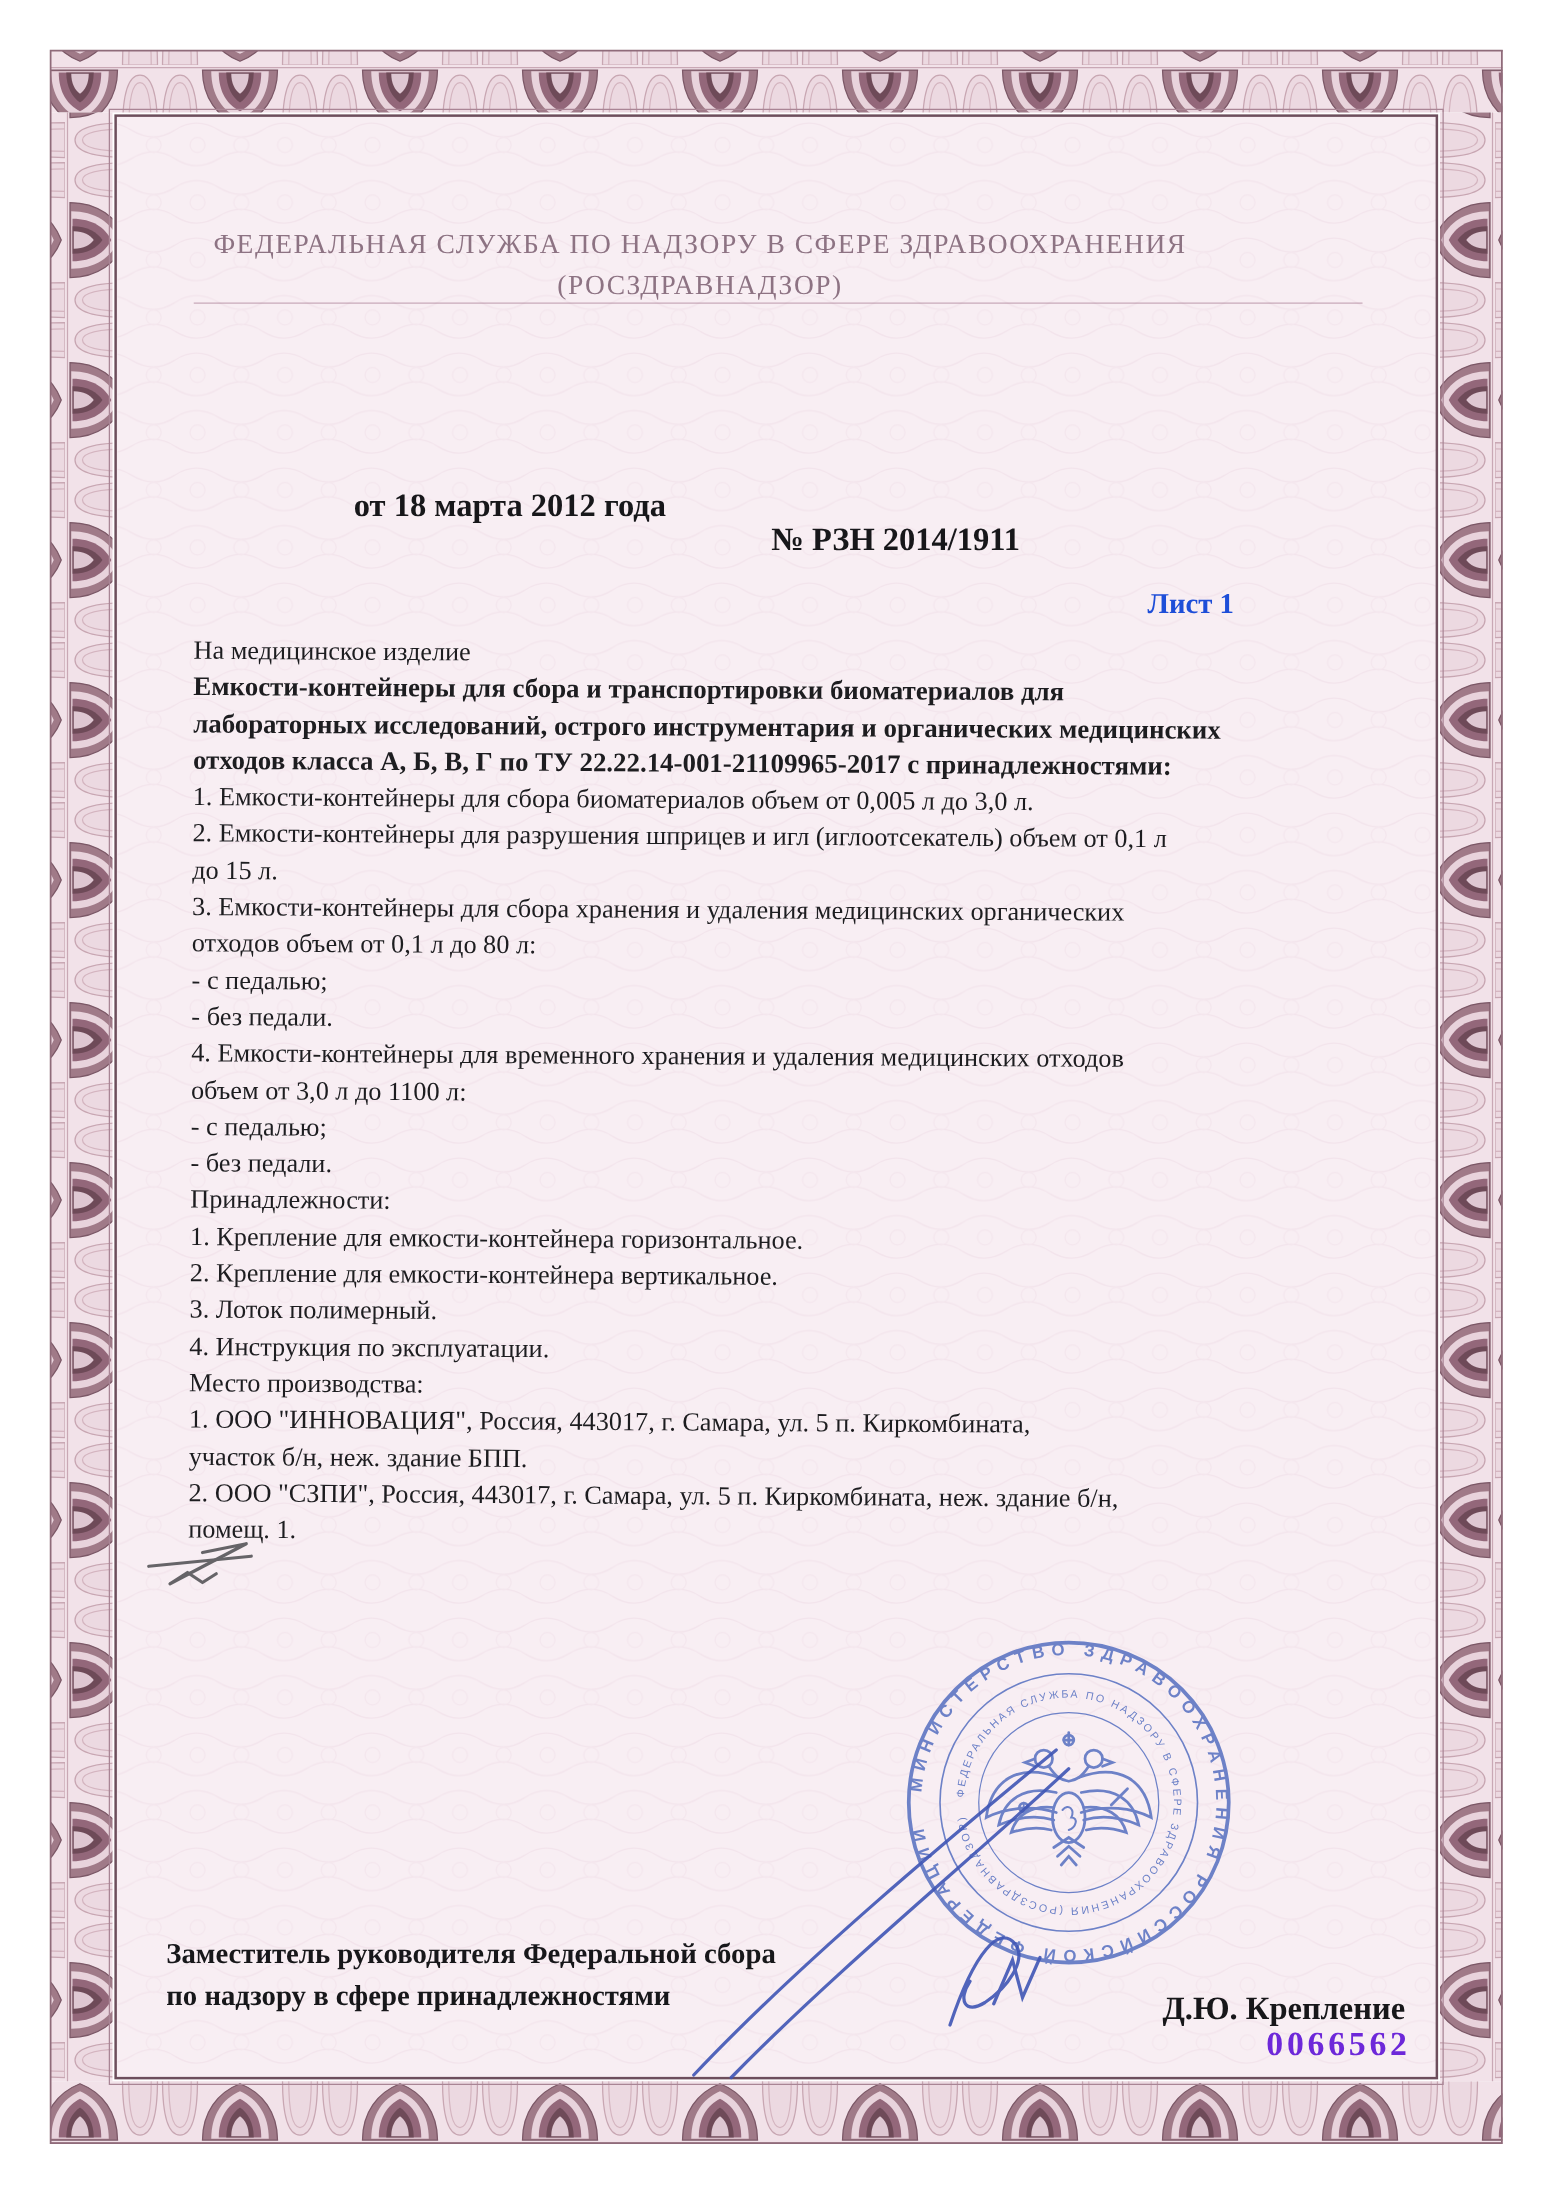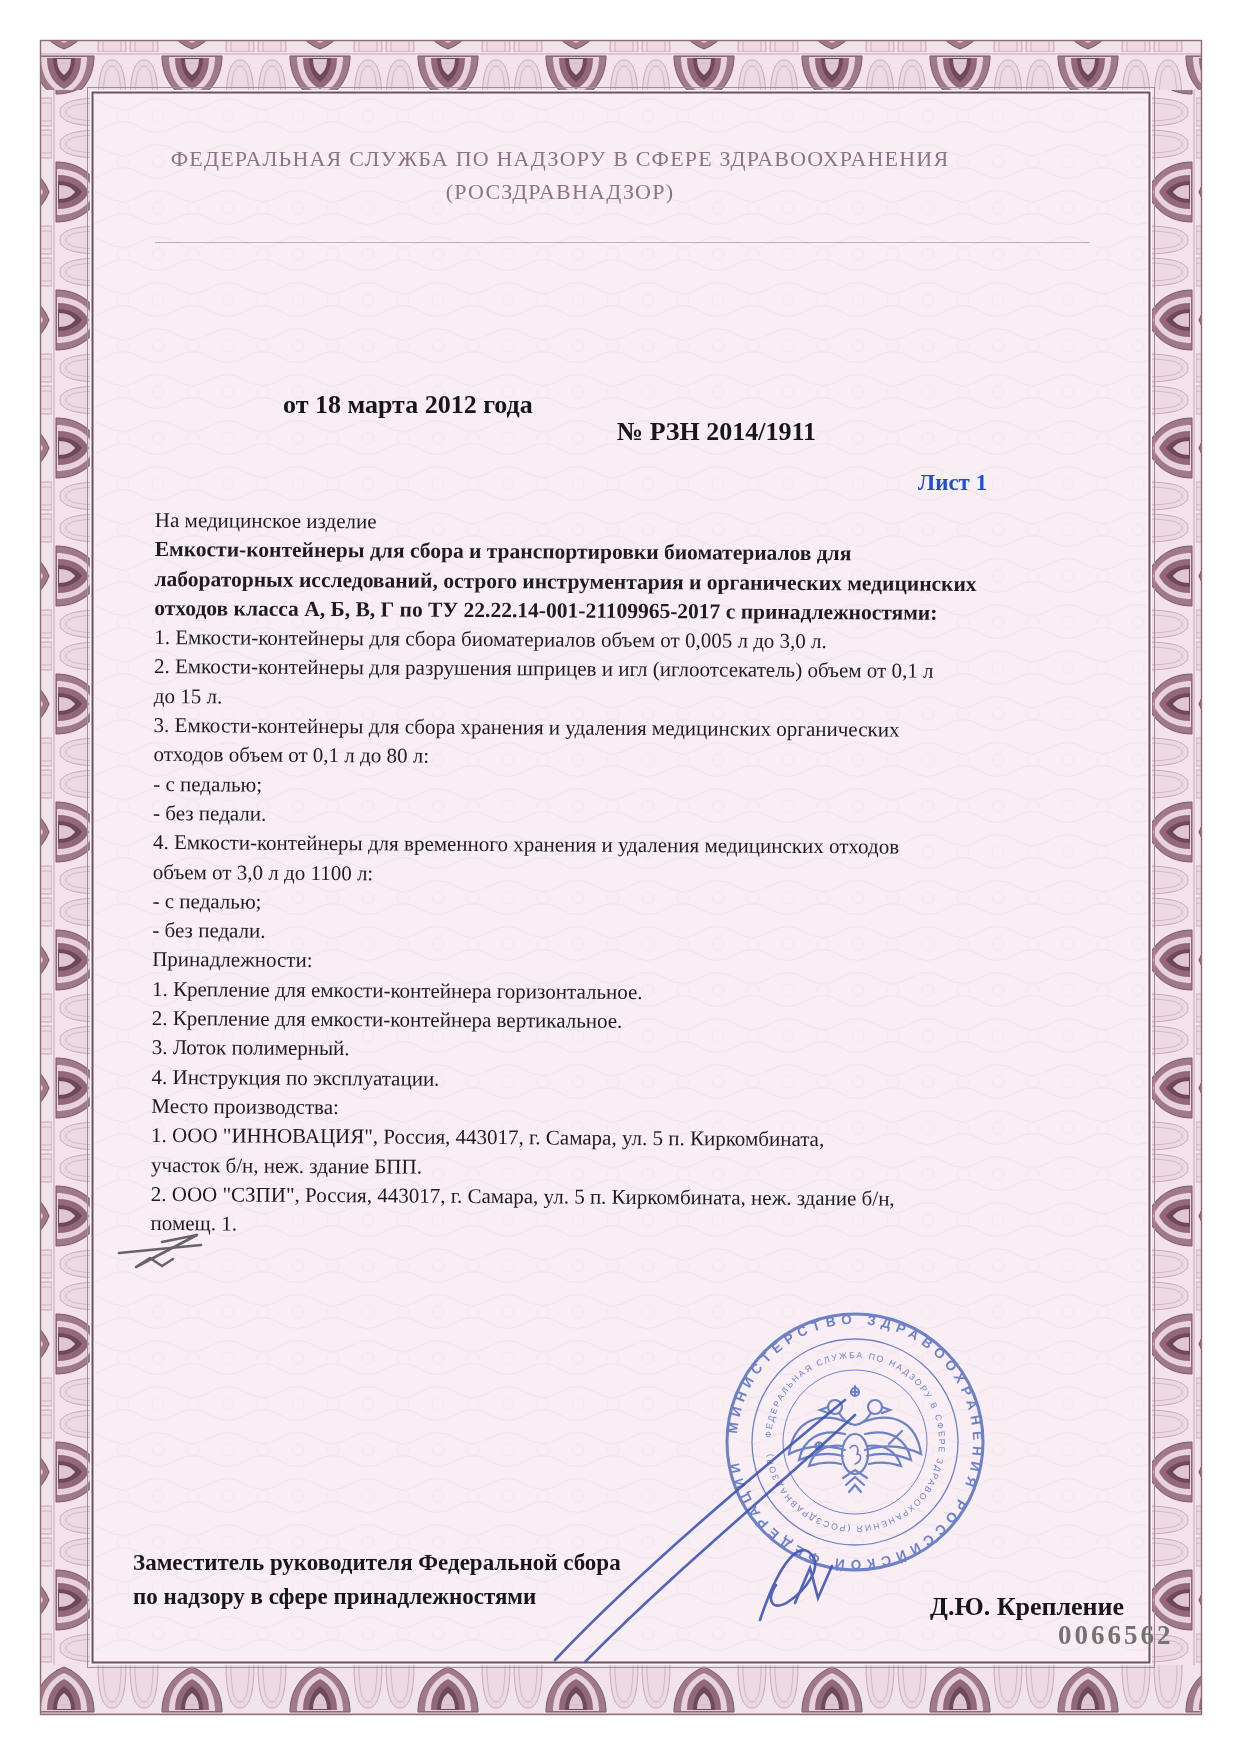--- a/index.html
+++ b/index.html
@@ -3,32 +3,32 @@
 <meta charset="utf-8">
 <style>
   html,body{margin:0;padding:0;background:#ffffff;}
   .page{
     position:relative;width:1242px;height:1755px;background:#ffffff;overflow:hidden;
     font-family:"Liberation Serif","DejaVu Serif",serif;
   }
   .paper{position:absolute;left:93px;top:92px;width:1057px;height:1571px;background:#f8eef3;}
   .abs{position:absolute;}
   .center-block{left:92px;width:936px;text-align:center;}
-  .agency{color:#8d7383;font-size:22px;letter-spacing:1.2px;line-height:31px;}
+  .agency{color:#8d7383;font-size:22px;letter-spacing:1.2px;line-height:31px;margin-top:36px;}
   .divider{left:155px;top:242px;width:935px;height:0;border-top:1.5px solid rgba(160,115,138,.55);}
   .title{top:246px;color:#8a5862;font-weight:bold;font-size:38px;line-height:47px;letter-spacing:.5px;}
   .dateline{left:283px;top:390px;font-size:26px;font-weight:bold;color:#17171a;}
   .number{left:617px;top:417px;font-size:26px;font-weight:bold;color:#17171a;}
   .sheet{left:918px;top:470px;font-size:23px;font-weight:bold;color:#1d4ed8;}
   .bodytext{left:155px;top:506px;width:905px;color:#1d1d20;transform:rotate(.35deg);transform-origin:0 0;}
   .bline{height:29.3px;line-height:29.3px;font-size:21px;white-space:nowrap;}
   .bline.bold{font-weight:bold;font-size:21.5px;}
   .sigpos{left:133px;top:1546px;font-size:23px;font-weight:bold;color:#17171a;line-height:34px;}
   .signer{left:930px;top:1592px;font-size:26px;font-weight:bold;color:#17171a;}
-  .serial{left:1013px;top:1620px;font-size:27px;color:#737373;letter-spacing:3px;font-weight:bold;margin-left:45px;}
+  .serial{left:1013px;top:1620px;font-size:27px;color:#6d28d9;letter-spacing:3px;font-weight:bold;}
   svg{display:block;}
   .overlay{position:absolute;left:0;top:0;pointer-events:none;}
 </style>
 </head>
 <body>
 
 <div class="page">
 
   <div class="paper"></div>
 

